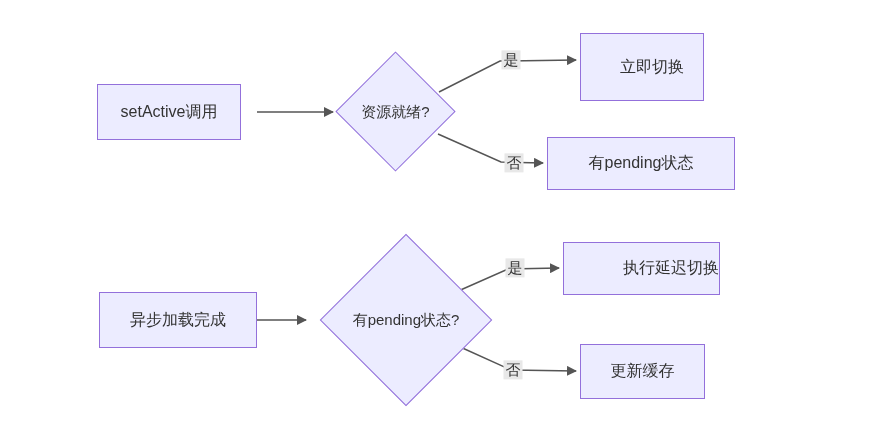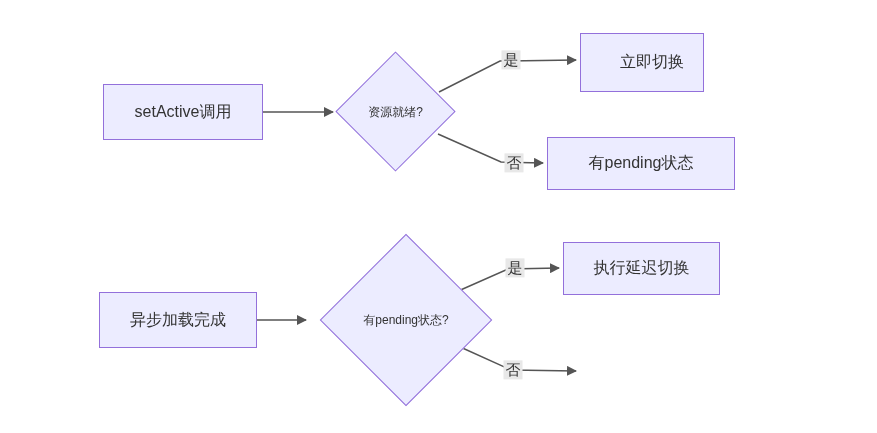--- a/index.html
+++ b/index.html
@@ -52,21 +52,21 @@
     box-sizing: border-box;
     background: var(--node-fill, #ECECFF);
     border: 1.5px solid var(--node-border, #9370DB);
     transform: rotate(45deg);
   }
   .diamond-label {
     position: absolute;
     left: 50%;
     top: 50%;
     transform: translate(-50%, -50%);
-    font-size: 12px;
+    font-size: 15px;
     white-space: nowrap;
   }
   .edge-label {
     position: absolute;
     transform: translate(-50%, -50%);
     background: var(--edge-label-bg, #e8e8e8);
     font-size: 15px;
     line-height: 1.15;
     padding: 1px 2px;
     white-space: nowrap;
@@ -84,50 +84,53 @@
       </marker>
     </defs>
     <path class="edge" d="M257,112 L333,112" marker-end="url(#arrow)"></path>
     <path class="edge" d="M439,92 L500,61 L576,60" marker-end="url(#arrow)"></path>
     <path class="edge" d="M438,134 L501,162 L543,163" marker-end="url(#arrow)"></path>
     <path class="edge" d="M257,320 L306,320" marker-end="url(#arrow)"></path>
     <path class="edge" d="M456,292 L508,269 L559,268" marker-end="url(#arrow)"></path>
     <path class="edge" d="M458,346 L511,370 L576,371" marker-end="url(#arrow)"></path>
   </svg>
 
-  <div class="node-rect" style="left:103px; top:84px; width:160px; height:56px;">
+  <div class="node-rect" style="left:97px; top:84px; width:144px; height:56px;">
     <span>setActive调用</span>
   </div>
 
   <div class="diamond-wrap" style="left:353px; top:69px; width:85px; height:85px;">
     <div class="diamond-shape"></div>
     <div class="diamond-label">资源就绪?</div>
   </div>
 
   <div class="edge-label" style="left:511px; top:60px;">是</div>
   <div class="edge-label" style="left:514px; top:163px;">否</div>
 
-  <div class="node-rect" style="left:580px; top:33px; width:124px; height:59px;padding-left:20px;">
+  <div class="node-rect" style="left:580px; top:33px; width:124px; height:68px;padding-left:20px;">
     <span>立即切换</span>
   </div>
 
   <div class="node-rect" style="left:547px; top:137px; width:188px; height:53px;">
     <span>有pending状态</span>
   </div>
 
   <div class="node-rect" style="left:99px; top:292px; width:158px; height:56px;text-align:center;">
     <span>异步加载完成</span>
   </div>
 
   <div class="diamond-wrap" style="left:345px; top:259px; width:122px; height:122px;">
     <div class="diamond-shape"></div>
     <div class="diamond-label">有pending状态?</div>
   </div>
 
   <div class="edge-label" style="left:515px; top:268px;">是</div>
   <div class="edge-label" style="left:513px; top:370px;">否</div>
 
-  <div class="node-rect" style="left:563px; top:242px; width:157px; height:53px;">
+  <div class="node-rect" style="left:563px; top:242px; width:157px; height:53px;justify-content:flex-end;">
     <span>执行延迟切换</span>
   </div>
 
+  <div class="node-rect" style="left:580px; top:344px; width:125px; height:55px;">
+    <span>更新缓存</span>
+  </div>
 
 </div>
 
 </body></html>

